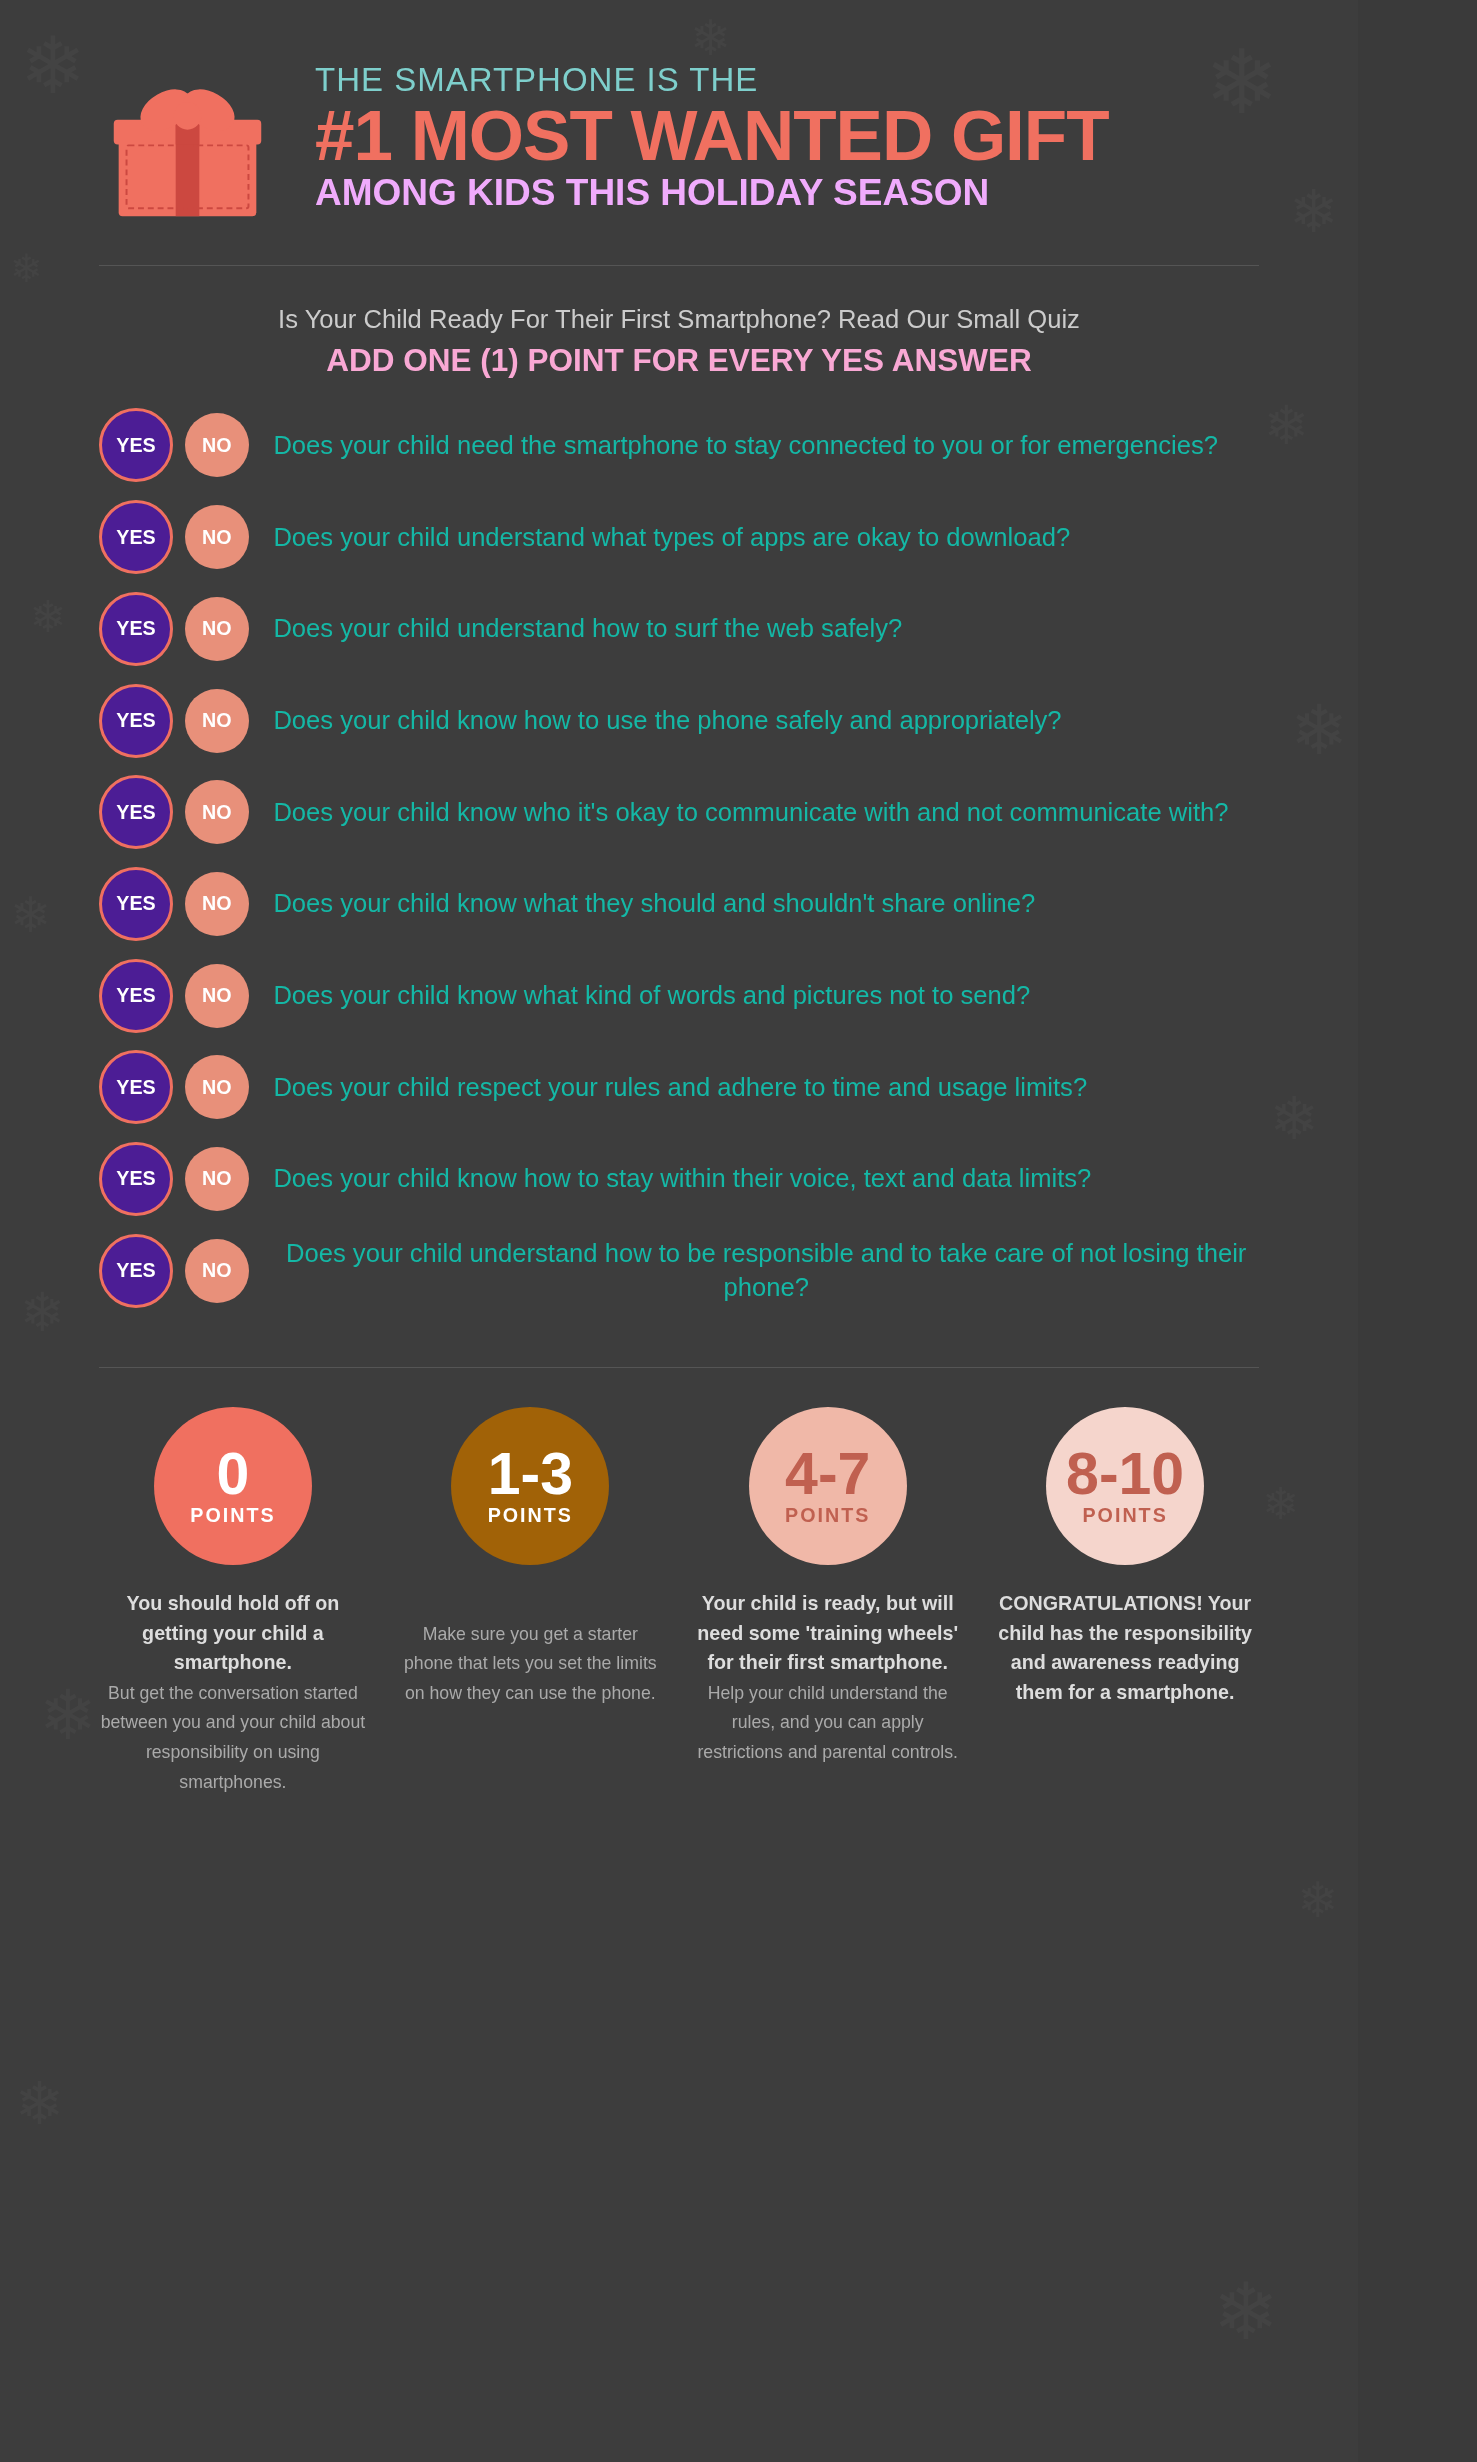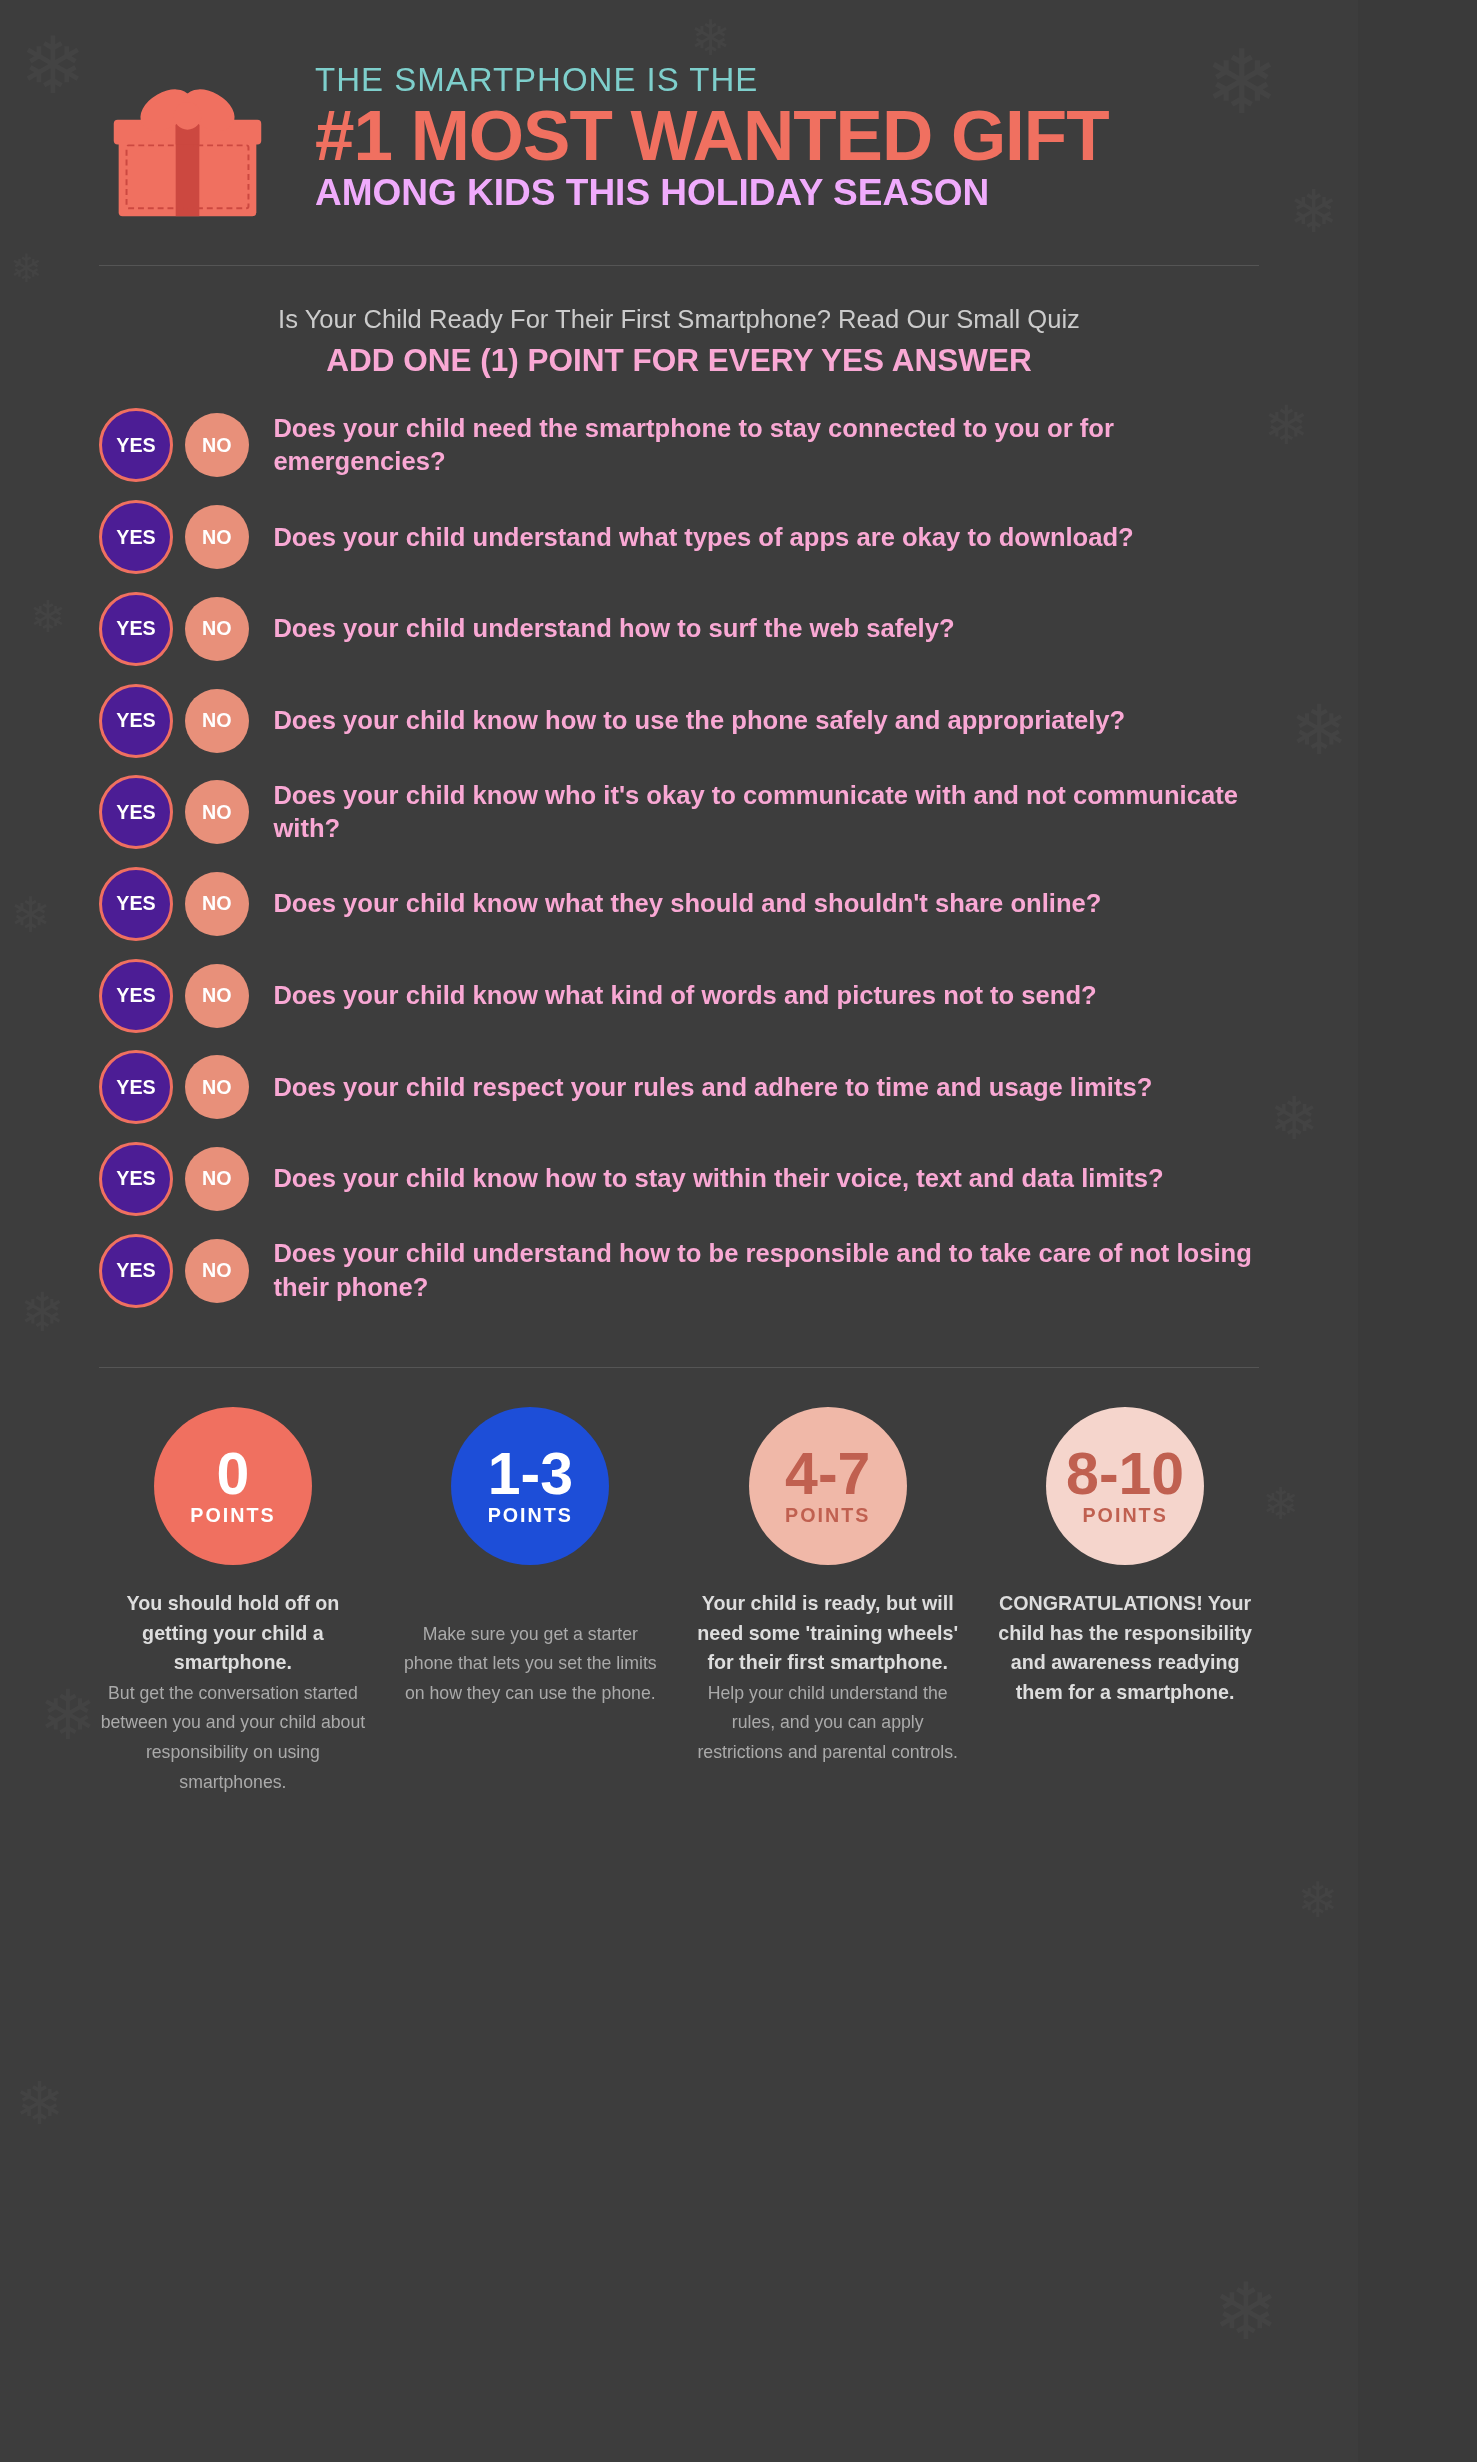--- a/index.html
+++ b/index.html
@@ -142,23 +142,24 @@
       display: flex;
       align-items: center;
       justify-content: center;
       text-transform: uppercase;
       flex-shrink: 0;
       margin-right: 24.6px;
     }
 
     .question-text {
       font-size: 25.6px;
-      color: #f9a8d4;
-      font-weight: 700;
+      color: #14b8a6;
+      font-weight: 400;
       line-height: 1.3;
+      text-align: center;
     }
 
     
     .scores-section {
       display: flex;
       justify-content: space-between;
       gap: 29.6px;
       margin-top: 19.7px;
     }
 
@@ -174,21 +175,21 @@
       height: 158px;
       border-radius: 50%;
       display: flex;
       flex-direction: column;
       align-items: center;
       justify-content: center;
       margin-bottom: 24.6px;
     }
 
     .score-circle-0 { background-color: #f07060; }
-    .score-circle-1-3 { background-color: #1d4ed8; }
+    .score-circle-1-3 { background-color: #a16207; }
     .score-circle-4-7 { background-color: #f0b8a8; }
     .score-circle-8-10 { background-color: #f5d5cc; }
 
     .score-number {
       font-size: 59px;
       font-weight: 900;
       color: white;
       line-height: 1;
     }
 

